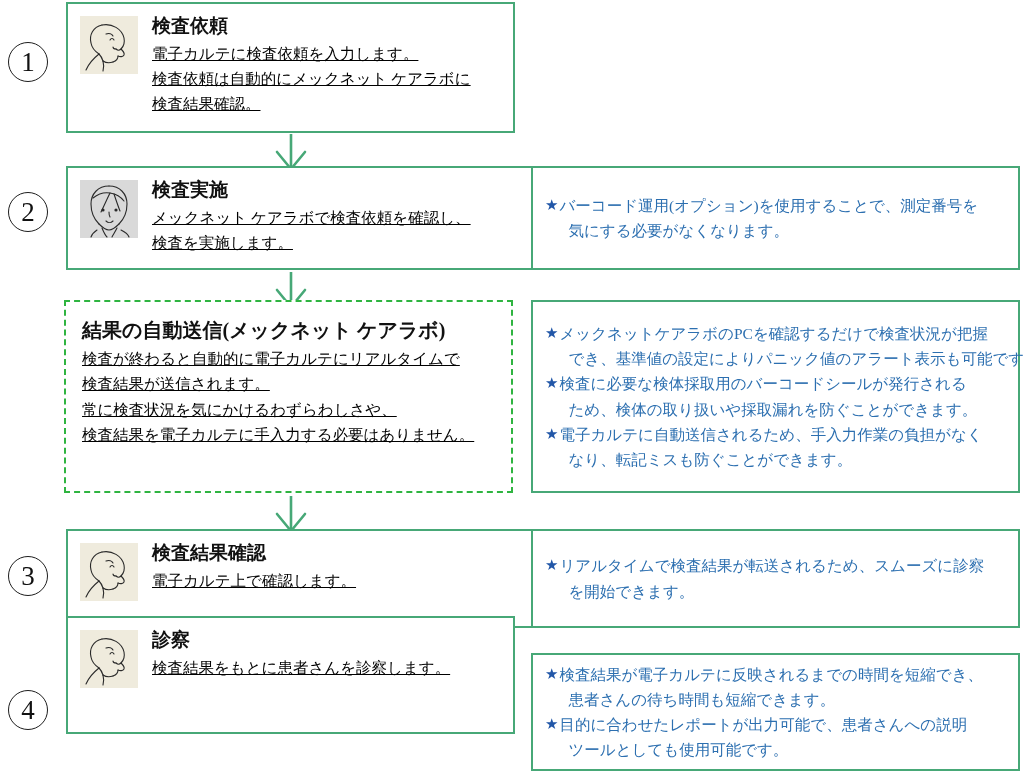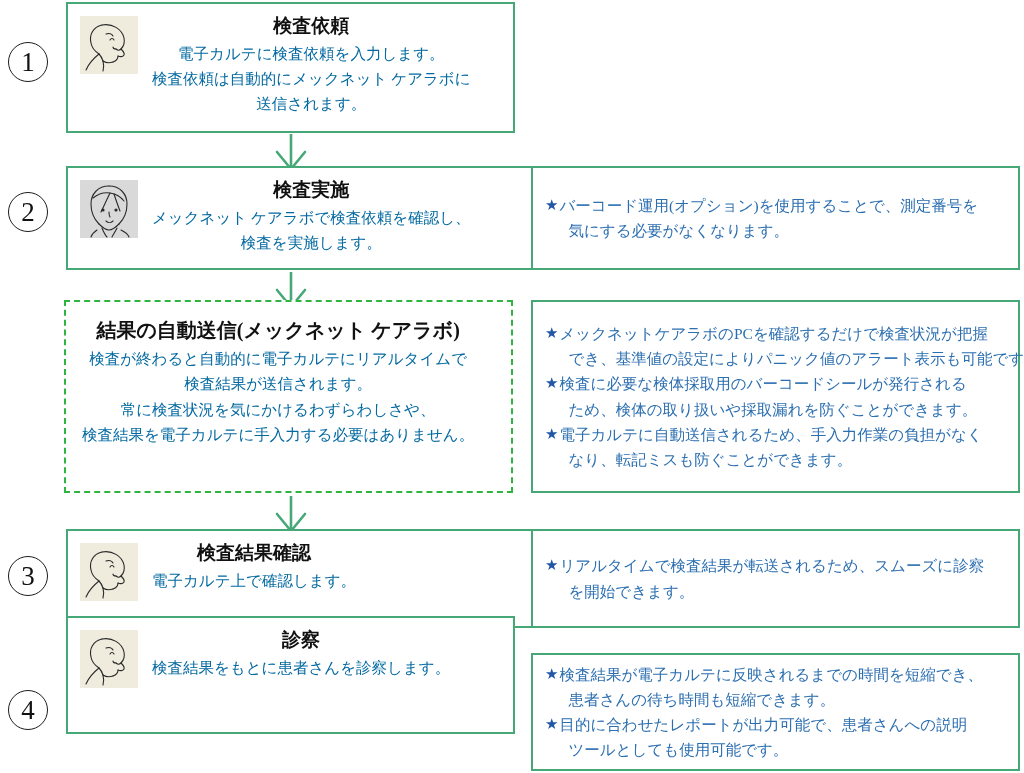--- a/index.html
+++ b/index.html
@@ -46,21 +46,20 @@
     border: 2.5px solid #47a877;
   }
   .flow-box.dashed {
     border: 2.5px dashed #2fb440;
   }
 
   .box-inner {
     display: flex;
     align-items: flex-start;
     padding: 10px 12px 0 12px;
-    text-align: center;
   }
 
   .avatar {
     width: 58px;
     height: 58px;
     flex: 0 0 58px;
     margin-right: 14px;
     margin-top: 2px;
     position: relative;
     overflow: hidden;
@@ -79,22 +78,23 @@
     color: #111111;
     margin-bottom: 3px;
     white-space: nowrap;
   }
   .box-title.wide { font-size: 20px; }
 
   .box-line {
     font-family: "Liberation Serif", "DejaVu Serif", serif;
     font-size: 15.5px;
     line-height: 1.63;
-    color: #0369a1;
+    color: #000000;
     white-space: nowrap;
+    text-decoration: underline;
   }
 
   
   .box-inner.noavatar { padding: 16px 12px 0 16px; }
 
   
   .note-box {
     position: absolute;
     box-sizing: border-box;
     background: #ffffff;
@@ -154,21 +154,21 @@
             <path d="M30 24 C31 22 33 22 34 24"></path>
             <path d="M36 33 C34 33 33 32 33 31"></path>
             <path d="M26 18 C29 17 32 18 33 20"></path>
           </g>
         </svg>
       </div>
       <div class="box-text">
         <div class="box-title">検査依頼</div>
         <div class="box-line">電子カルテに検査依頼を入力します。</div>
         <div class="box-line">検査依頼は自動的にメックネット ケアラボに</div>
-        <div class="box-line">送信されます。</div>
+        <div class="box-line">検査結果確認。</div>
       </div>
     </div>
   </div>
 
   <div class="arrow" style="left:268px; top:134px;">
     <svg width="46" height="37" viewBox="0 0 46 37" xmlns="http://www.w3.org/2000/svg">
       <line x1="23" y1="0" x2="23" y2="33" stroke="#47a877" stroke-width="2.6"></line>
       <polyline points="9,18 23,35 37,18" fill="none" stroke="#47a877" stroke-width="2.6" stroke-linecap="round" stroke-linejoin="round"></polyline>
     </svg>
   </div>

